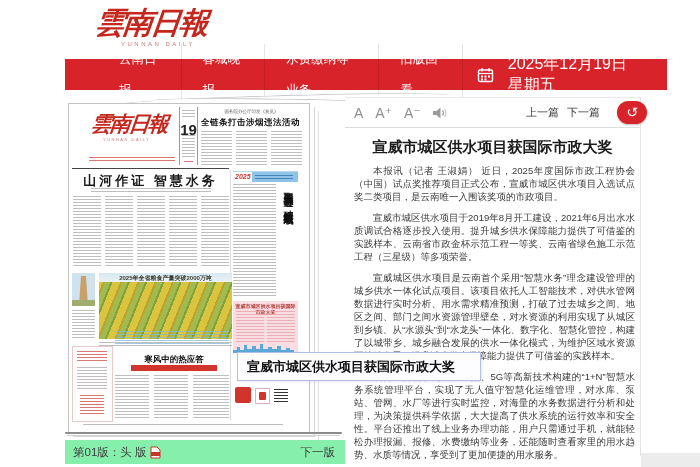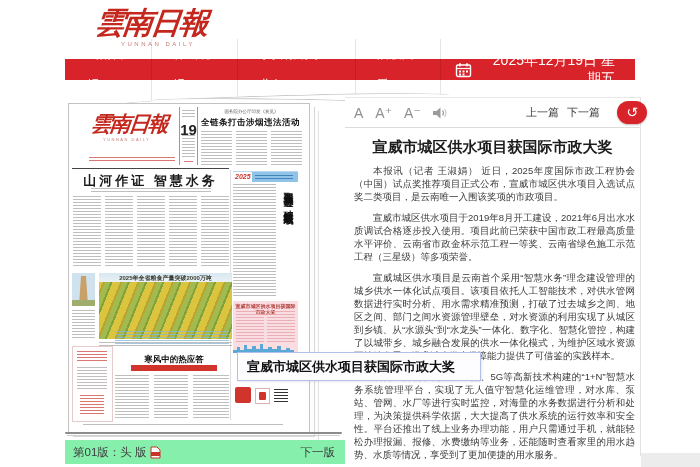--- a/index.html
+++ b/index.html
@@ -6,26 +6,26 @@
   body{width:700px;height:467px;font-family:"Liberation Sans","DejaVu Sans",sans-serif;background:#fff;}
   .page{position:relative;width:700px;height:467px;overflow:hidden;background:#fff;}
 
   
   .logo{position:absolute;left:95px;top:6px;width:120px;height:52px;}
   .logo .cn{font-family:"DejaVu Serif","Liberation Serif",serif;font-style:italic;font-weight:bold;
             font-size:30px;line-height:34px;color:#c4271d;letter-spacing:-2px;transform:skewX(-6deg);}
   .logo .en{font-size:6px;letter-spacing:2.5px;color:#c87b76;margin-left:26px;margin-top:1px;}
 
   
-  .nav{position:absolute;left:65px;top:59px;width:570px;height:21px;background:#d8232a;
-       display:flex;align-items:center;color:#fff;font-size:12.5px;}
+  .nav{position:absolute;left:65px;top:59px;width:570px;height:31px;background:#d8232a;
+       display:flex;align-items:center;color:#fff;font-size:12.5px;padding-left:32px;}
   .nav .item{padding:0 21px;line-height:31px;cursor:pointer;border-right:1px solid rgba(0,0,0,.10);}
   .nav .item:first-child{border-left:1px solid rgba(0,0,0,0);}
   .nav .cal{margin:0 14px;display:flex;align-items:center;}
-  .nav .date{margin-left:auto;padding-right:20px;font-size:14px;text-align:right;}
+  .nav .date{margin-left:auto;padding-right:20px;font-size:16px;}
 
   
   .curl{position:absolute;background:#fff;border-top:1.5px solid #c9c9c9;height:9px;border-radius:50%;}
   .paper{position:absolute;left:68px;top:103px;width:240px;height:328px;background:#fff;
          border:1px solid #c3c3c3;box-shadow:4px 3px 0 #fdfdfd,5px 4px 0 #d7d7d7,8px 7px 0 #fdfdfd,9px 8px 0 #e2e2e2;
          cursor:pointer;}
   .paper *{position:absolute;}
   .np-logo{left:22px;top:6px;width:92px;font-family:"DejaVu Serif","Liberation Serif",serif;
            font-style:italic;font-weight:bold;font-size:21px;color:#c4271d;letter-spacing:-2px;transform:skewX(-6deg);}
   .np-logo-sub{left:34px;top:33px;font-size:4px;letter-spacing:1.5px;color:#c87b76;}
@@ -242,21 +242,21 @@
         <span>下一篇</span>
       </span>
     </div>
     <div class="backbtn">
       <span>↺</span>
     </div>
 
     <div class="a-title">宣威市城区供水项目获国际市政大奖</div>
     <div class="a-body">
       <p>本报讯（记者 王淑娟） 近日，2025年度国际市政工程协会（中国）试点奖推荐项目正式公布，宣威市城区供水项目入选试点奖二类项目，是云南唯一入围该奖项的市政项目。</p>
-      <p>宣威市城区供水项目于2019年8月开工建设，2021年6月出水水质调试合格逐步投入使用。项目此前已荣获中国市政工程最高质量水平评价、云南省市政金杯示范工程一等奖、云南省绿色施工示范工程（三星级）等多项荣誉。</p>
+      <p>宣威市城区供水项目于2019年8月开工建设，2021年6月出水水质调试合格逐步投入使用。提升城乡供水保障能力提供了可借鉴的实践样本、云南省市政金杯示范工程一等奖、云南省绿色施工示范工程（三星级）等多项荣誉。</p>
       <p>宣威城区供水项目是云南首个采用“智慧水务”理念建设管理的城乡供水一体化试点项目。该项目依托人工智能技术，对供水管网数据进行实时分析、用水需求精准预测，打破了过去城乡之间、地区之间、部门之间水资源管理壁垒，对水资源的利用实现了从城区到乡镇、从“水源头”到“水龙头”一体化、数字化、智慧化管控，构建了以城带乡、城乡融合发展的供水一体化模式，为维护区域水资源可持续发展、提升城乡供水保障能力提供了可借鉴的实践样本。</p>
       <p>项目融合物联网、大数据、5G等高新技术构建的“1+N”智慧水务系统管理平台，实现了无人值守智慧化运维管理，对水库、泵站、管网、水厂等进行实时监控，对海量的水务数据进行分析和处理，为决策提供科学依据，大大提高了供水系统的运行效率和安全性。平台还推出了线上业务办理功能，用户只需通过手机，就能轻松办理报漏、报修、水费缴纳等业务，还能随时查看家里的用水趋势、水质等情况，享受到了更加便捷的用水服务。</p>
     </div>
   </div>
 
   <div class="tooltip">宣威市城区供水项目获国际市政大奖</div>
 
   <div class="corner-strip"></div>
 </div>
 

